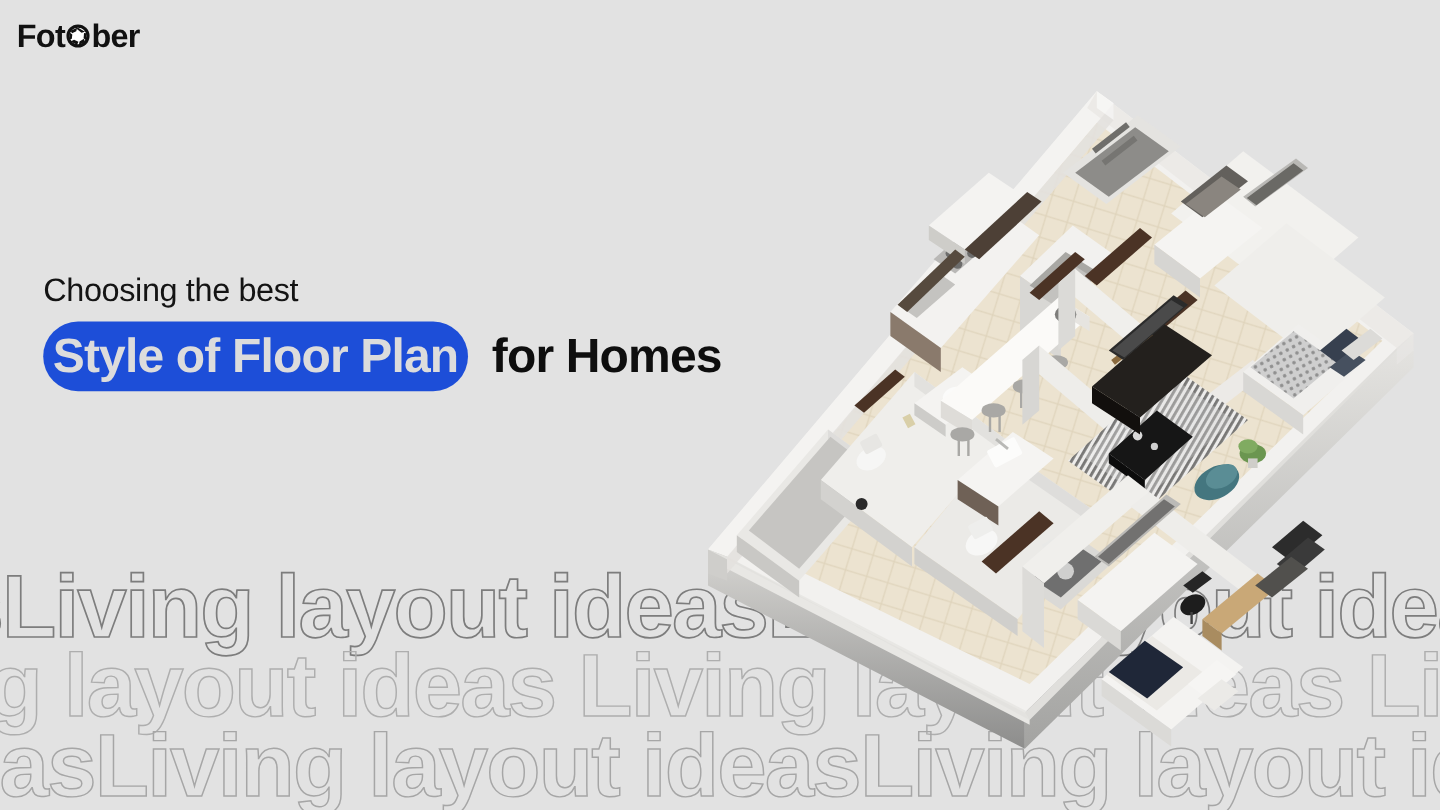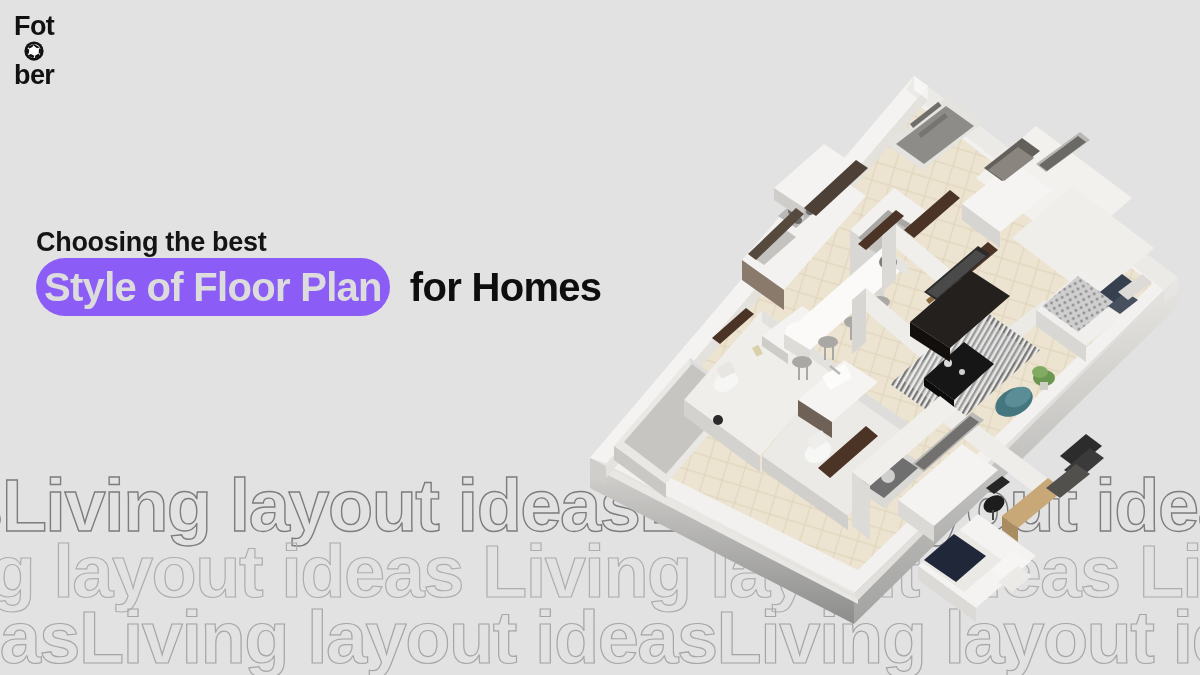--- a/index.html
+++ b/index.html
@@ -43,57 +43,57 @@
   }
 
   
   #logo {
     position:absolute;
     left:14px; top:13px;
     z-index:6;
     display:flex;
     align-items:center;
     height:34px;
-    flex-direction:column;
   }
   #logo .logo-text {
     font-size:27px;
     font-weight:700;
     letter-spacing:-0.6px;
     color:#111;
     line-height:1;
     font-family:"Liberation Sans", sans-serif;
   }
   #logo svg { display:block; }
 
   
   #headline {
     position:absolute;
     left:36px; top:228px;
     z-index:6;
   }
   #kicker {
     font-size:27px;
-    font-weight:700;
+    font-weight:400;
     color:#141414;
     letter-spacing:-0.3px;
     line-height:1.1;
+    margin-bottom:10px;
     font-family:"Liberation Sans", sans-serif;
   }
   #title-line {
     display:flex;
     align-items:baseline;
     font-size:40px;
     font-weight:700;
     letter-spacing:-0.7px;
     line-height:1;
     font-family:"Liberation Sans", sans-serif;
   }
   #title-hl {
-    background:#8b5cf6;
+    background:#1d4ed8;
     color:#dcdcdc;
     padding:9px 8px 9px 8px;
     display:inline-block;
     line-height:1;
     border-radius:29px;
   }
   #title-rest {
     color:#0e0e0e;
     padding-left:20px;
     display:inline-block;

